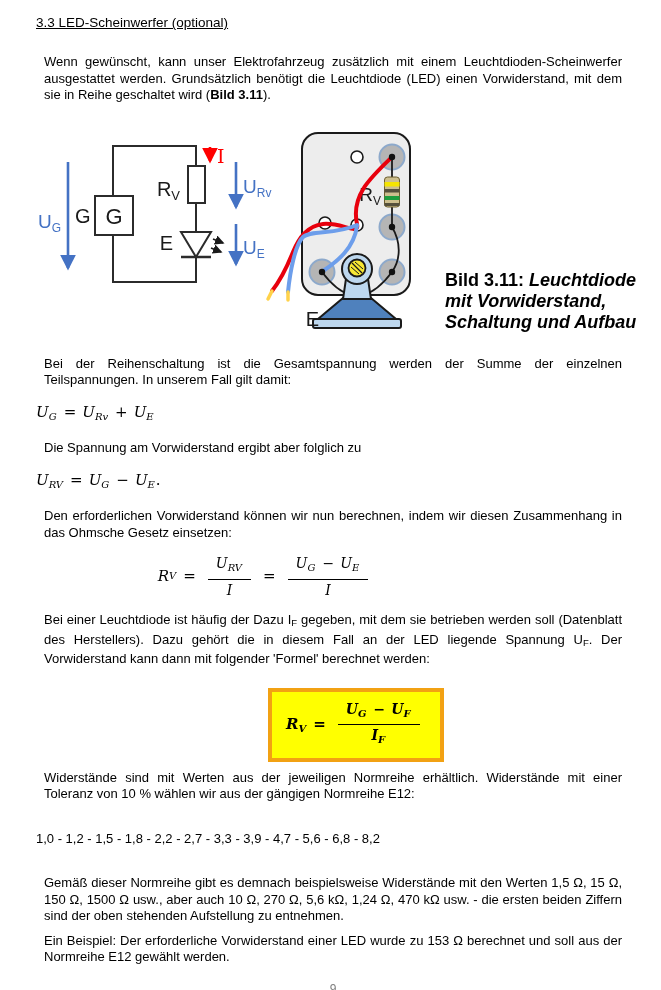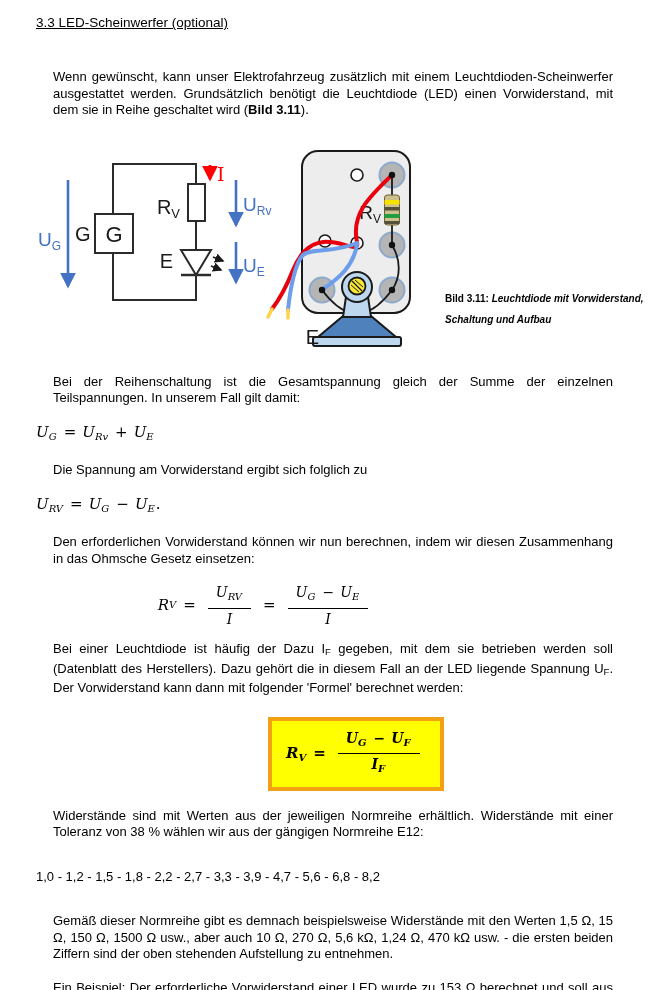--- a/index.html
+++ b/index.html
@@ -8,33 +8,33 @@
     width:661px;height:990px;
     background:#fff;
     box-sizing:border-box;
     padding:14px 31px 0 36px;
     font-family:"Liberation Sans",sans-serif;
     font-size:13px;line-height:16.5px;color:#000;
     overflow:hidden;
   }
   h1.doc-title{
     font-size:13.5px;font-weight:normal;line-height:17px;
-    margin:0 0 38px 0;text-decoration:underline;
-  }
-  p.body-par{margin:17px;text-align:justify;}
+    margin:0 0 23px 0;text-decoration:underline;
+  }
+  p.body-par{margin:8px;text-align:justify;}
   .bold{font-weight:bold;}
   .subF{font-size:9.5px;vertical-align:-2px;}
 
   
   .figure{position:relative;margin:14px 0 0 -36px;width:661px;height:232px;}
   .circuit-svg{position:absolute;left:30px;top:21px;}
   .board-svg{position:absolute;left:255px;top:4px;}
   .fig-caption{
     position:absolute;left:445px;top:152px;width:208px;
-    font-size:10px;line-height:21px;font-weight:bold;
+    font-size:18px;line-height:21px;font-weight:bold;
   }
   .fig-caption .cap-text{font-style:italic;}
   .comp-label{fill:#1a1a1a;font-family:"Liberation Sans",sans-serif;}
   .blue-label{fill:var(--arrow-blue,#4472C4);font-family:"Liberation Sans",sans-serif;font-size:19px;}
   .svg-sub{font-size:12px;}
   .svg-sub2{font-size:13px;}
 
   
   .center-line{width:460px;}
   .math{font-family:"DejaVu Serif",serif;font-style:italic;font-size:15px;color:#000;}
@@ -160,27 +160,27 @@
 
       <text x="64" y="204" text-anchor="end" class="comp-label" font-size="20">E</text>
     </svg>
 
     <div class="fig-caption">
       <span class="cap-label">Bild 3.11:</span>
       <span class="cap-text">Leuchtdiode mit Vorwiderstand, Schaltung und Aufbau</span>
     </div>
   </div>
 
-  <p class="body-par" style="margin-top:6px;">Bei der Reihenschaltung ist die Gesamtspannung gleich der Summe der einzelnen Teilspannungen. In unserem Fall gilt damit:</p>
+  <p class="body-par" style="margin-top:6px;">Bei der Reihenschaltung ist die Gesamtspannung werden der Summe der einzelnen Teilspannungen. In unserem Fall gilt damit:</p>
 
   <div class="center-line math f-simple">
     <span>U</span><span class="msub">G</span><span class="mop">=</span><span>U</span><span class="msub">Rv</span><span class="mop">+</span><span>U</span><span class="msub">E</span>
   </div>
 
-  <p class="body-par">Die Spannung am Vorwiderstand ergibt sich folglich zu</p>
+  <p class="body-par">Die Spannung am Vorwiderstand ergibt aber folglich zu</p>
 
   <div class="center-line math f-simple">
     <span>U</span><span class="msub">RV</span><span class="mop">=</span><span>U</span><span class="msub">G</span><span class="mop">−</span><span>U</span><span class="msub">E</span><span class="mper">.</span>
   </div>
 
   <p class="body-par p-after">Den erforderlichen Vorwiderstand können wir nun berechnen, indem wir diesen Zusammenhang in das Ohmsche Gesetz einsetzen:</p>
 
   <div class="math f-frac-row">
     <span>R</span>
       <span class="msub">V</span>
@@ -202,21 +202,21 @@
     <div class="formula-box">
       <span class="math">
         <span>R</span><span class="msub">V</span><span class="mop">=</span><span class="frac">
             <span class="num"><span>U</span><span class="msub">G</span><span class="mop">−</span><span>U</span><span class="msub">F</span></span>
             <span class="den"><span>I</span><span class="msub">F</span></span>
           </span>
       </span>
     </div>
   </div>
 
-  <p class="body-par p6">Widerstände sind mit Werten aus der jeweiligen Normreihe erhältlich. Widerstände mit einer Toleranz von 38 % wählen wir aus der gängigen Normreihe E12:</p>
+  <p class="body-par p6">Widerstände sind mit Werten aus der jeweiligen Normreihe erhältlich. Widerstände mit einer Toleranz von 10 % wählen wir aus der gängigen Normreihe E12:</p>
 
   <div class="center-line e12">1,0 - 1,2 - 1,5 - 1,8 - 2,2 - 2,7 - 3,3 - 3,9 - 4,7 - 5,6 - 6,8 - 8,2</div>
 
   <p class="body-par p7">Gemäß dieser Normreihe gibt es demnach beispielsweise Widerstände mit den Werten 1,5 Ω, 15 Ω, 150 Ω, 1500 Ω usw., aber auch 10 Ω, 270 Ω, 5,6 kΩ, 1,24 Ω, 470 kΩ usw. - die ersten beiden Ziffern sind der oben stehenden Aufstellung zu entnehmen.</p>
 
   <p class="body-par p8">Ein Beispiel: Der erforderliche Vorwiderstand einer LED wurde zu 153 Ω berechnet und soll aus der Normreihe E12 gewählt werden.</p>
 
   <div class="page-num">9</div>
 
 </div>

